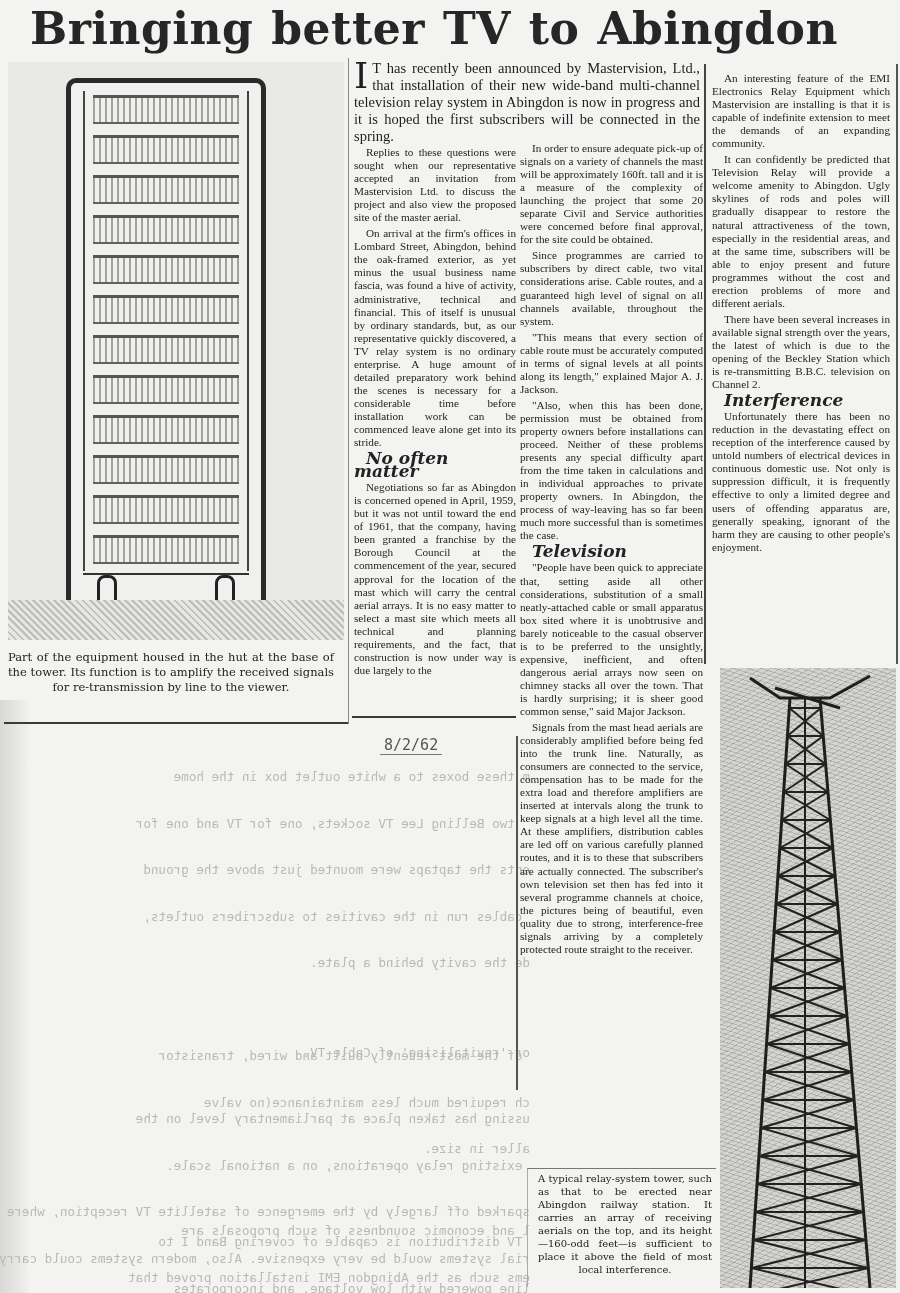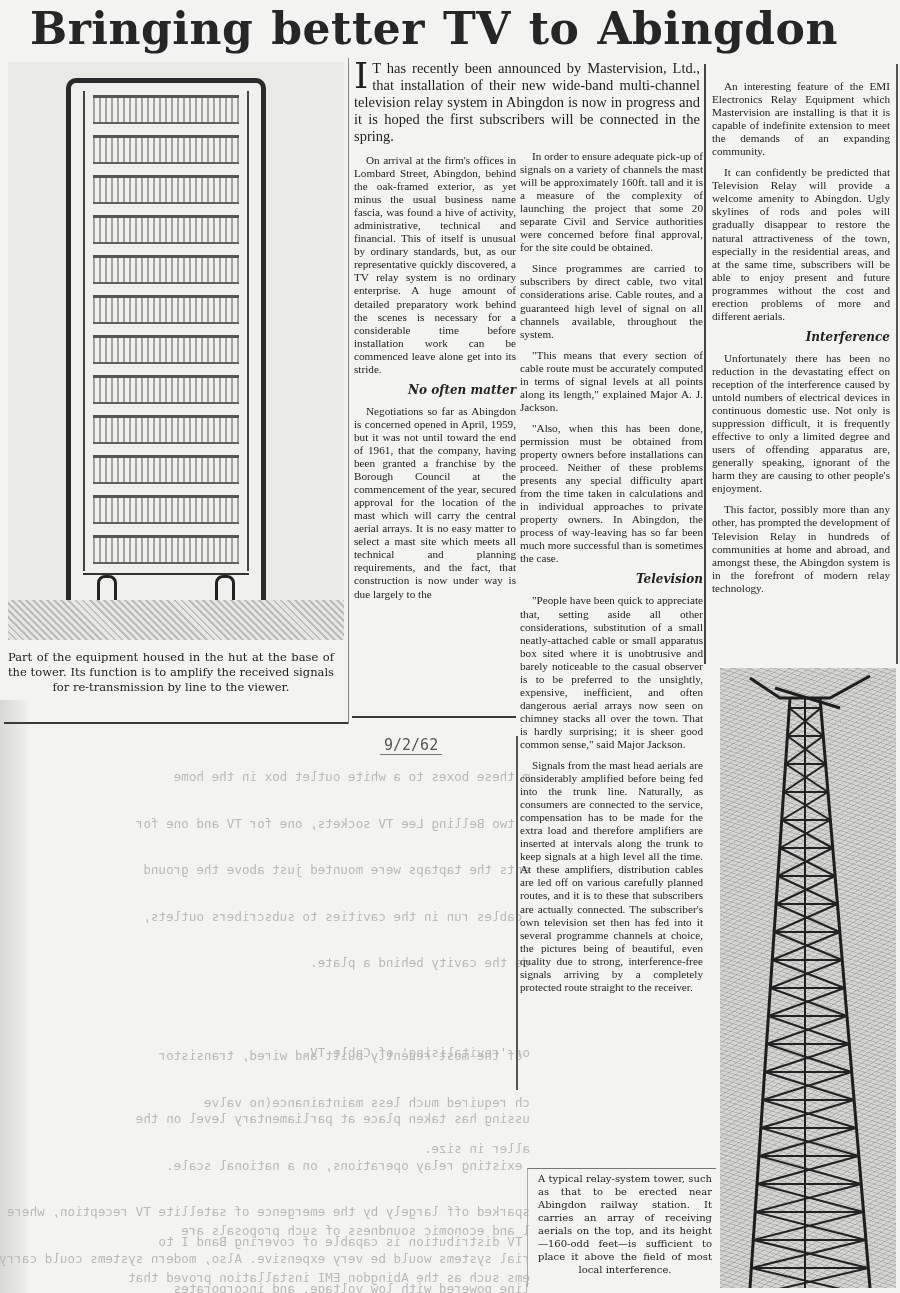--- a/index.html
+++ b/index.html
@@ -56,29 +56,29 @@
   .lead {
     position:absolute; left:354px; top:60px; width:346px;
     font-size:14.5px; line-height:17px; text-align:justify; color:#1e1e1e;
   }
   .lead .drop { float:left; font-size:36px; line-height:32px; margin-right:4px; font-family:"DejaVu Serif",serif; }
   .col {
     position:absolute; font-size:11.2px; line-height:13.05px;
     text-align:justify; color:#232323;
     font-family:"Liberation Serif", serif;
   }
-  .col p { margin:8px 0 3px 0; text-indent:12px; }
+  .col p { margin:0 0 3px 0; text-indent:12px; }
   .col p.noindent { text-indent:0; }
   .bold-text { font-weight:bold; }
   .col1 { left:354px; top:146px; width:162px; }
   .col2 { left:520px; top:142px; width:183px; }
   .col3 { left:712px; top:72px; width:178px; }
   .subhead {
     font-family:"DejaVu Serif", serif; font-style:italic; font-weight:bold;
-    font-size:12px; text-align:right; margin:8px 0 6px 0; text-indent:0;
+    font-size:17px; text-align:left; margin:8px 0 6px 0; text-indent:0;
   }
   .col3-box {
     position:absolute; left:704px; top:64px; width:190px; height:600px;
     border-left:2px solid #444; border-right:2px solid #555;
   }
   
   .photo-tower {
     position:absolute; left:720px; top:668px; width:176px; height:620px;
     background:#d4d4d1; overflow:hidden;
     background-image:
@@ -140,21 +140,21 @@
   <div> existing relay operations, on a national scale.</div>
   <div>sparked off largely by the emergence of satellite TV reception, where</div>
   <div>rial systems would be very expensive. Also, modern systems could carry</div>
   
   
 </div>
 <div class="ghost" style="top:1192px; width:530px;">
   <div>l and economic soundness of such proposals are</div>
   <div>ems such as the Abingdon EMI installation proved that</div>
 </div>
-<div class="date-stamp">9/2/62</div>
+<div class="date-stamp">8/2/62</div>
 
 <div class="photo-equip">
   <div class="rack">
     <div class="rack-inner">
       <div class="panel" style="top:4px"></div>
       <div class="panel" style="top:44px"></div>
       <div class="panel" style="top:84px"></div>
       <div class="panel" style="top:124px"></div>
       <div class="panel" style="top:164px"></div>
       <div class="panel" style="top:204px"></div>
@@ -174,20 +174,21 @@
 </div>
 <div class="caption equip">Part of the equipment housed in the hut at the base of the tower. Its function is to amplify the received signals for re-transmission by line to the viewer.</div>
 <div class="rule" style="left:4px; top:722px; width:344px; height:2px;"></div>
 <div class="rule" style="left:348px; top:58px; width:1px; height:666px; background:#888;"></div>
 
 <div class="lead">
   <span class="drop">I</span><span>T has recently been announced by Mastervision, Ltd., that installation of their new wide-band multi-channel television relay system in Abingdon is now in progress and it is hoped the first subscribers will be connected in the spring.</span>
 </div>
 
 <div class="col col1">
+  <p>Replies to these questions were sought when our representative accepted an invitation from Mastervision Ltd. to discuss the project and also view the proposed site of the master aerial.</p>
   <p>On arrival at the firm's offices in Lombard Street, Abingdon, behind the oak-framed exterior, as yet minus the usual business name fascia, was found a hive of activity, administrative, technical and financial. This of itself is unusual by ordinary standards, but, as our representative quickly discovered, a TV relay system is no ordinary enterprise. A huge amount of detailed preparatory work behind the scenes is necessary for a considerable time before installation work can be commenced leave alone get into its stride.</p>
   <p class="subhead">No often matter</p>
   <p>Negotiations so far as Abingdon is concerned opened in April, 1959, but it was not until toward the end of 1961, that the company, having been granted a franchise by the Borough Council at the commencement of the year, secured approval for the location of the mast which will carry the central aerial arrays. It is no easy matter to select a mast site which meets all technical and planning requirements, and the fact, that construction is now under way is due largely to the</p>
 </div>
 <div class="rule" style="left:352px; top:716px; width:164px; height:2px;"></div>
 
 <div class="col col2">
   <p>In order to ensure adequate pick-up of signals on a variety of channels the mast will be approximately 160ft. tall and it is a measure of the complexity of launching the project that some 20 separate Civil and Service authorities were concerned before final approval, for the site could be obtained.</p>
   <p>Since programmes are carried to subscribers by direct cable, two vital considerations arise. Cable routes, and a guaranteed high level of signal on all channels available, throughout the system.</p>
   <p>"This means that every section of cable route must be accurately computed in terms of signal levels at all points along its length," explained Major A. J. Jackson.</p>
@@ -195,23 +196,23 @@
   <p class="subhead">Television</p>
   <p>"People have been quick to appreciate that, setting aside all other considerations, substitution of a small neatly-attached cable or small apparatus box sited where it is unobtrusive and barely noticeable to the casual observer is to be preferred to the unsightly, expensive, inefficient, and often dangerous aerial arrays now seen on chimney stacks all over the town. That is hardly surprising; it is sheer good common sense," said Major Jackson.</p>
   <p>Signals from the mast head aerials are considerably amplified before being fed into the trunk line. Naturally, as consumers are connected to the service, compensation has to be made for the extra load and therefore amplifiers are inserted at intervals along the trunk to keep signals at a high level all the time. At these amplifiers, distribution cables are led off on various carefully planned routes, and it is to these that subscribers are actually connected. The subscriber's own television set then has fed into it several programme channels at choice, the pictures being of beautiful, even quality due to strong, interference-free signals arriving by a completely protected route straight to the receiver.</p>
 </div>
 <div class="rule" style="left:516px; top:736px; width:2px; height:354px; background:#555;"></div>
 
 <div class="col3-box"></div>
 <div class="col col3">
   <p>An interesting feature of the EMI Electronics Relay Equipment which Mastervision are installing is that it is capable of indefinite extension to meet the demands of an expanding community.</p>
   <p>It can confidently be predicted that Television Relay will provide a welcome amenity to Abingdon. Ugly skylines of rods and poles will gradually disappear to restore the natural attractiveness of the town, especially in the residential areas, and at the same time, subscribers will be able to enjoy present and future programmes without the cost and erection problems of more and different aerials.</p>
+  <p>There have been several increases in available signal strength over the years, the latest of which is due to the opening of the Beckley Station which is re-transmitting B.B.C. television on Channel 2.</p>
   <p class="subhead">Interference</p>
   <p>Unfortunately there has been no reduction in the devastating effect on reception of the interference caused by untold numbers of electrical devices in continuous domestic use. Not only is suppression difficult, it is frequently effective to only a limited degree and users of offending apparatus are, generally speaking, ignorant of the harm they are causing to other people's enjoyment.</p>
-  <p>This factor, possibly more than any other, has prompted the development of Television Relay in hundreds of communities at home and abroad, and amongst these, the Abingdon system is in the forefront of modern relay technology.</p>
 </div>
 
 <div class="photo-tower">
   <svg class="tower-svg" width="176" height="620" viewBox="0 0 176 620">
     <g stroke="#1e1e1e" stroke-width="3" fill="none">
       <polyline points="30,10 60,30 110,30 150,8"></polyline>
       <line x1="55" y1="20" x2="120" y2="40"></line>
       <line x1="70" y1="30" x2="30" y2="620"></line>
       <line x1="100" y1="30" x2="150" y2="620"></line>
       <line x1="85" y1="30" x2="85" y2="620" stroke-width="2"></line>

